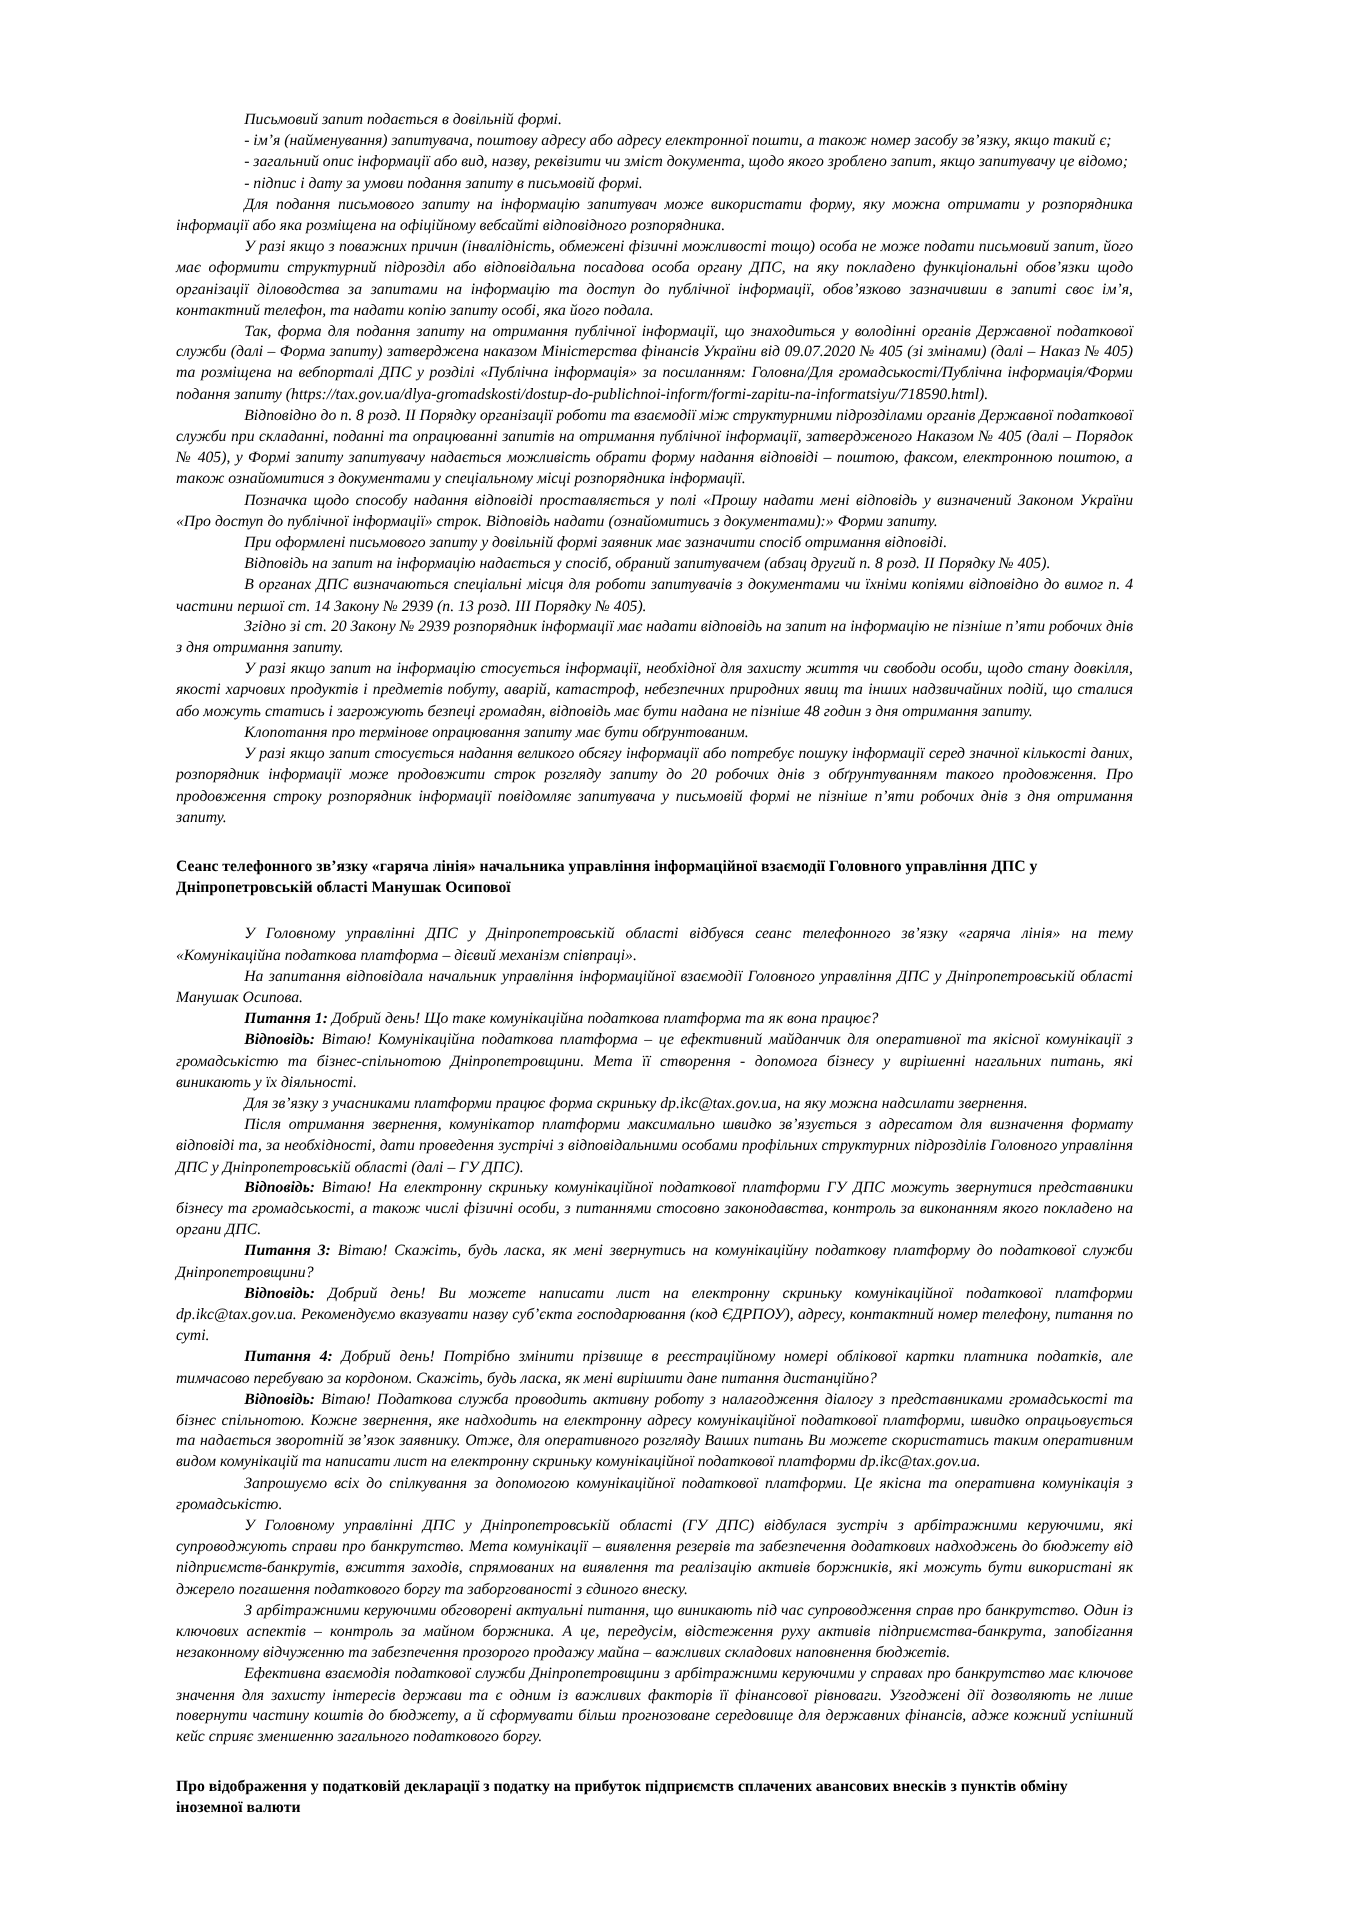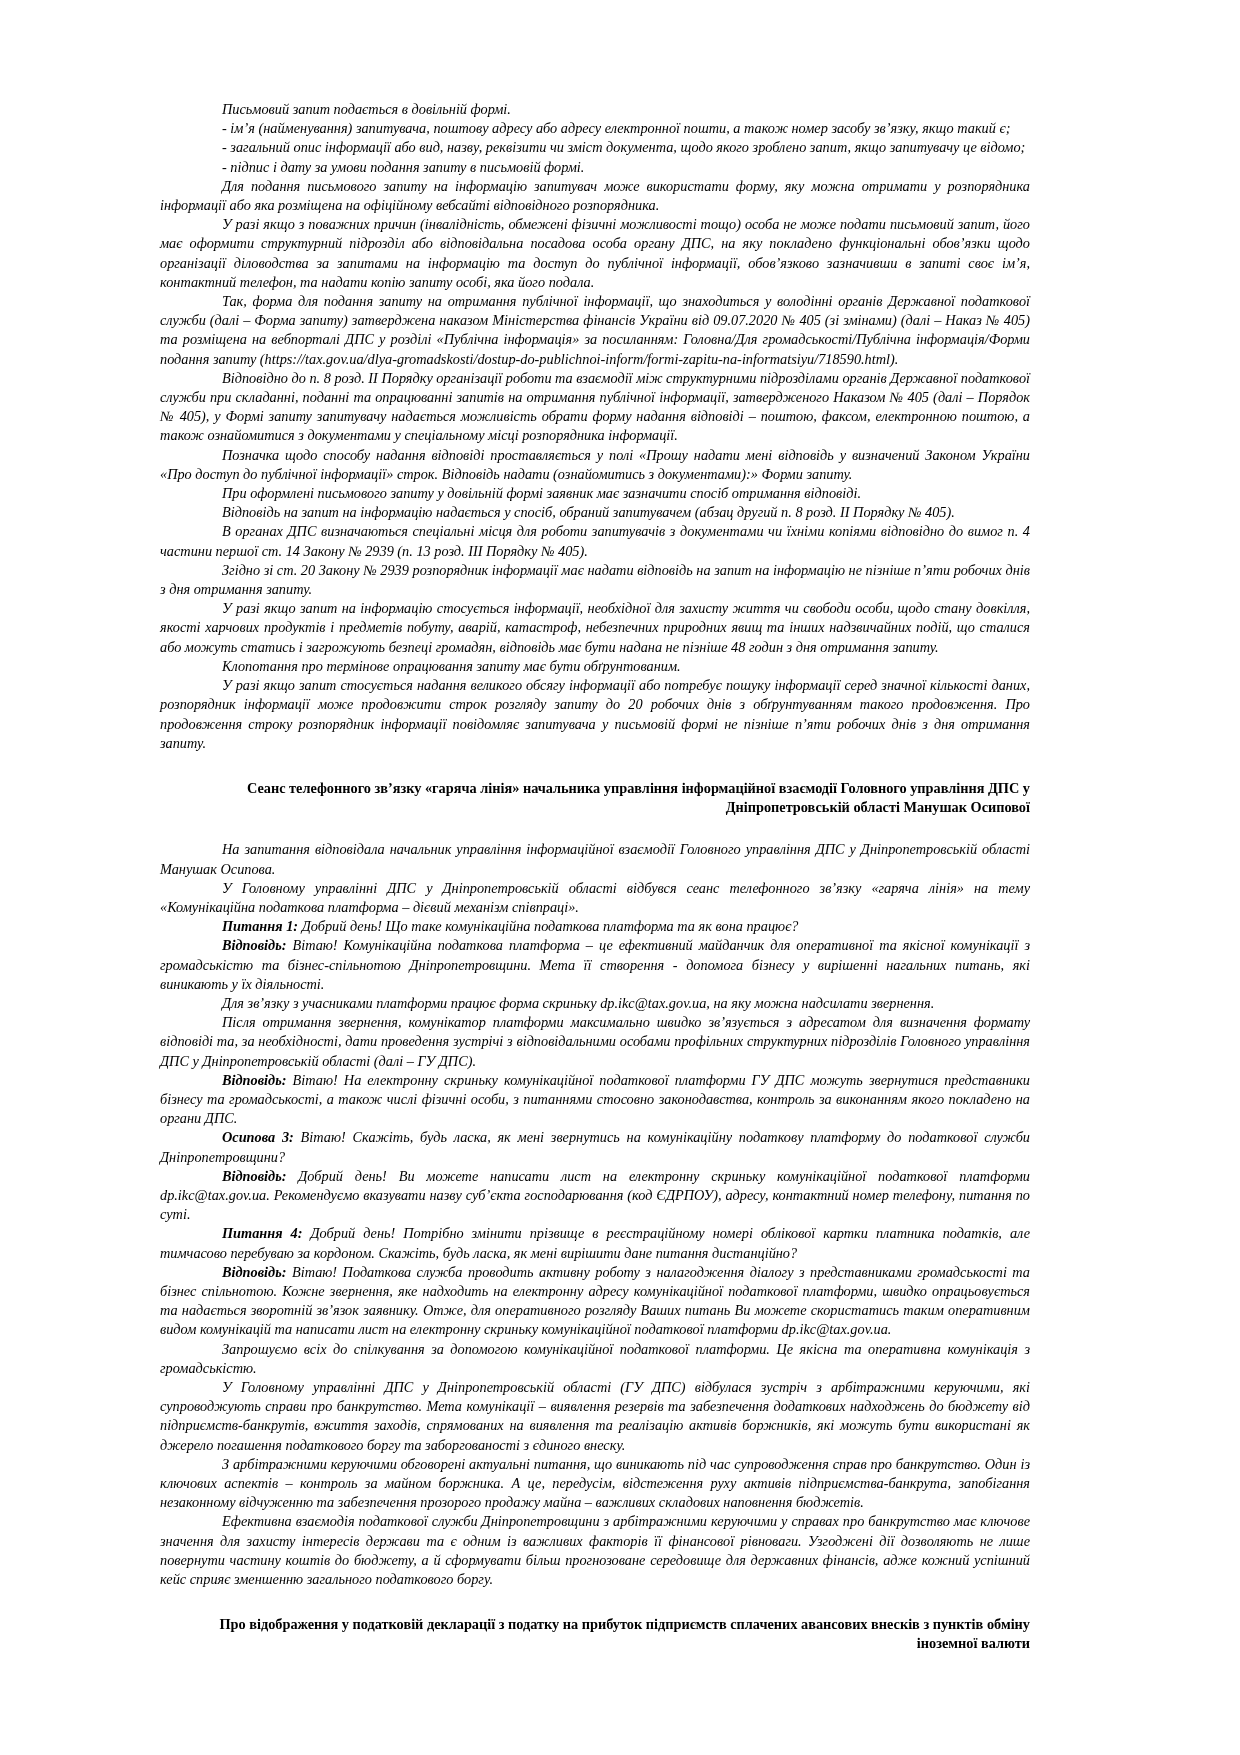--- a/index.html
+++ b/index.html
@@ -26,21 +26,21 @@
   .para {
     margin: 0;
     text-indent: 62px;
     font-style: italic;
   }
   .heading {
     margin: 26px 0 23px 0;
     font-size: 14.3px;
     line-height: 19.2px;
     font-weight: bold;
-    text-align: right;
+    text-align: left;
     text-indent: 0;
     font-family: Liberation Serif, serif;
   }
   .lead { font-weight: bold; }
 </style>
 </head>
 <body>
 
 <div class="doc" id="doc">
     <p class="para"><span class="ptext">Письмовий запит подається в довільній формі.</span></p>
@@ -53,28 +53,28 @@
     <p class="para"><span class="ptext">Відповідно до п. 8 розд. II Порядку організації роботи та взаємодії між структурними підрозділами органів Державної податкової служби при складанні, поданні та опрацюванні запитів на отримання публічної інформації, затвердженого Наказом № 405 (далі – Порядок № 405), у Формі запиту запитувачу надається можливість обрати форму надання відповіді – поштою, факсом, електронною поштою, а також ознайомитися з документами у спеціальному місці розпорядника інформації.</span></p>
     <p class="para"><span class="ptext">Позначка щодо способу надання відповіді проставляється у полі «Прошу надати мені відповідь у визначений Законом України «Про доступ до публічної інформації» строк. Відповідь надати (ознайомитись з документами):» Форми запиту.</span></p>
     <p class="para"><span class="ptext">При оформлені письмового запиту у довільній формі заявник має зазначити спосіб отримання відповіді.</span></p>
     <p class="para"><span class="ptext">Відповідь на запит на інформацію надається у спосіб, обраний запитувачем (абзац другий п. 8 розд. II Порядку № 405).</span></p>
     <p class="para"><span class="ptext">В органах ДПС визначаються спеціальні місця для роботи запитувачів з документами чи їхніми копіями відповідно до вимог п. 4 частини першої ст. 14 Закону № 2939 (п. 13 розд. III Порядку № 405).</span></p>
     <p class="para"><span class="ptext">Згідно зі ст. 20 Закону № 2939 розпорядник інформації має надати відповідь на запит на інформацію не пізніше п’яти робочих днів з дня отримання запиту.</span></p>
     <p class="para"><span class="ptext">У разі якщо запит на інформацію стосується інформації, необхідної для захисту життя чи свободи особи, щодо стану довкілля, якості харчових продуктів і предметів побуту, аварій, катастроф, небезпечних природних явищ та інших надзвичайних подій, що сталися або можуть статись і загрожують безпеці громадян, відповідь має бути надана не пізніше 48 годин з дня отримання запиту.</span></p>
     <p class="para"><span class="ptext">Клопотання про термінове опрацювання запиту має бути обґрунтованим.</span></p>
     <p class="para"><span class="ptext">У разі якщо запит стосується надання великого обсягу інформації або потребує пошуку інформації серед значної кількості даних, розпорядник інформації може продовжити строк розгляду запиту до 20 робочих днів з обґрунтуванням такого продовження. Про продовження строку розпорядник інформації повідомляє запитувача у письмовій формі не пізніше п’яти робочих днів з дня отримання запиту.</span></p>
     <h2 class="heading"><span>Сеанс телефонного зв’язку «гаряча лінія» начальника управління інформаційної взаємодії Головного управління ДПС у Дніпропетровській області Манушак Осипової</span></h2>
+    <p class="para"><span class="ptext">У Головному управлінні ДПС у Дніпропетровській області відбувся сеанс телефонного зв’язку «гаряча лінія» на тему «Комунікаційна податкова платформа – дієвий механізм співпраці».</span></p>
     <p class="para"><span class="ptext">На запитання відповідала начальник управління інформаційної взаємодії Головного управління ДПС у Дніпропетровській області Манушак Осипова.</span></p>
-    <p class="para"><span class="ptext">У Головному управлінні ДПС у Дніпропетровській області відбувся сеанс телефонного зв’язку «гаряча лінія» на тему «Комунікаційна податкова платформа – дієвий механізм співпраці».</span></p>
     <p class="para"><b class="lead">Питання 1:</b> <span class="ptext">Добрий день! Що таке комунікаційна податкова платформа та як вона працює?</span></p>
     <p class="para"><b class="lead">Відповідь:</b> <span class="ptext">Вітаю! Комунікаційна податкова платформа – це ефективний майданчик для оперативної та якісної комунікації з громадськістю та бізнес-спільнотою Дніпропетровщини. Мета її створення - допомога бізнесу у вирішенні нагальних питань, які виникають у їх діяльності.</span></p>
     <p class="para"><span class="ptext">Для зв’язку з учасниками платформи працює форма скриньку dp.ikc@tax.gov.ua, на яку можна надсилати звернення.</span></p>
     <p class="para"><span class="ptext">Після отримання звернення, комунікатор платформи максимально швидко зв’язується з адресатом для визначення формату відповіді та, за необхідності, дати проведення зустрічі з відповідальними особами профільних структурних підрозділів Головного управління ДПС у Дніпропетровській області (далі – ГУ ДПС).</span></p>
     <p class="para"><b class="lead">Відповідь:</b> <span class="ptext">Вітаю! На електронну скриньку комунікаційної податкової платформи ГУ ДПС можуть звернутися представники бізнесу та громадськості, а також числі фізичні особи, з питаннями стосовно законодавства, контроль за виконанням якого покладено на органи ДПС.</span></p>
-    <p class="para"><b class="lead">Осипова 3:</b> <span class="ptext">Вітаю! Скажіть, будь ласка, як мені звернутись на комунікаційну податкову платформу до податкової служби Дніпропетровщини?</span></p>
+    <p class="para"><b class="lead">Питання 3:</b> <span class="ptext">Вітаю! Скажіть, будь ласка, як мені звернутись на комунікаційну податкову платформу до податкової служби Дніпропетровщини?</span></p>
     <p class="para"><b class="lead">Відповідь:</b> <span class="ptext">Добрий день! Ви можете написати лист на електронну скриньку комунікаційної податкової платформи dp.ikc@tax.gov.ua. Рекомендуємо вказувати назву суб’єкта господарювання (код ЄДРПОУ), адресу, контактний номер телефону, питання по суті.</span></p>
     <p class="para"><b class="lead">Питання 4:</b> <span class="ptext">Добрий день! Потрібно змінити прізвище в реєстраційному номері облікової картки платника податків, але тимчасово перебуваю за кордоном. Скажіть, будь ласка, як мені вирішити дане питання дистанційно?</span></p>
     <p class="para"><b class="lead">Відповідь:</b> <span class="ptext">Вітаю! Податкова служба проводить активну роботу з налагодження діалогу з представниками громадськості та бізнес спільнотою. Кожне звернення, яке надходить на електронну адресу комунікаційної податкової платформи, швидко опрацьовується та надається зворотній зв’язок заявнику. Отже, для оперативного розгляду Ваших питань Ви можете скористатись таким оперативним видом комунікацій та написати лист на електронну скриньку комунікаційної податкової платформи dp.ikc@tax.gov.ua.</span></p>
     <p class="para"><span class="ptext">Запрошуємо всіх до спілкування за допомогою комунікаційної податкової платформи. Це якісна та оперативна комунікація з громадськістю.</span></p>
     <p class="para"><span class="ptext">У Головному управлінні ДПС у Дніпропетровській області (ГУ ДПС) відбулася зустріч з арбітражними керуючими, які супроводжують справи про банкрутство. Мета комунікації – виявлення резервів та забезпечення додаткових надходжень до бюджету від підприємств-банкрутів, вжиття заходів, спрямованих на виявлення та реалізацію активів боржників, які можуть бути використані як джерело погашення податкового боргу та заборгованості з єдиного внеску.</span></p>
     <p class="para"><span class="ptext">З арбітражними керуючими обговорені актуальні питання, що виникають під час супроводження справ про банкрутство. Один із ключових аспектів – контроль за майном боржника. А це, передусім, відстеження руху активів підприємства-банкрута, запобігання незаконному відчуженню та забезпечення прозорого продажу майна – важливих складових наповнення бюджетів.</span></p>
     <p class="para"><span class="ptext">Ефективна взаємодія податкової служби Дніпропетровщини з арбітражними керуючими у справах про банкрутство має ключове значення для захисту інтересів держави та є одним із важливих факторів її фінансової рівноваги. Узгоджені дії дозволяють не лише повернути частину коштів до бюджету, а й сформувати більш прогнозоване середовище для державних фінансів, адже кожний успішний кейс сприяє зменшенню загального податкового боргу.</span></p>
     <h2 class="heading"><span>Про відображення у податковій декларації з податку на прибуток підприємств сплачених авансових внесків з пунктів обміну іноземної валюти</span></h2>
   </div>
 

